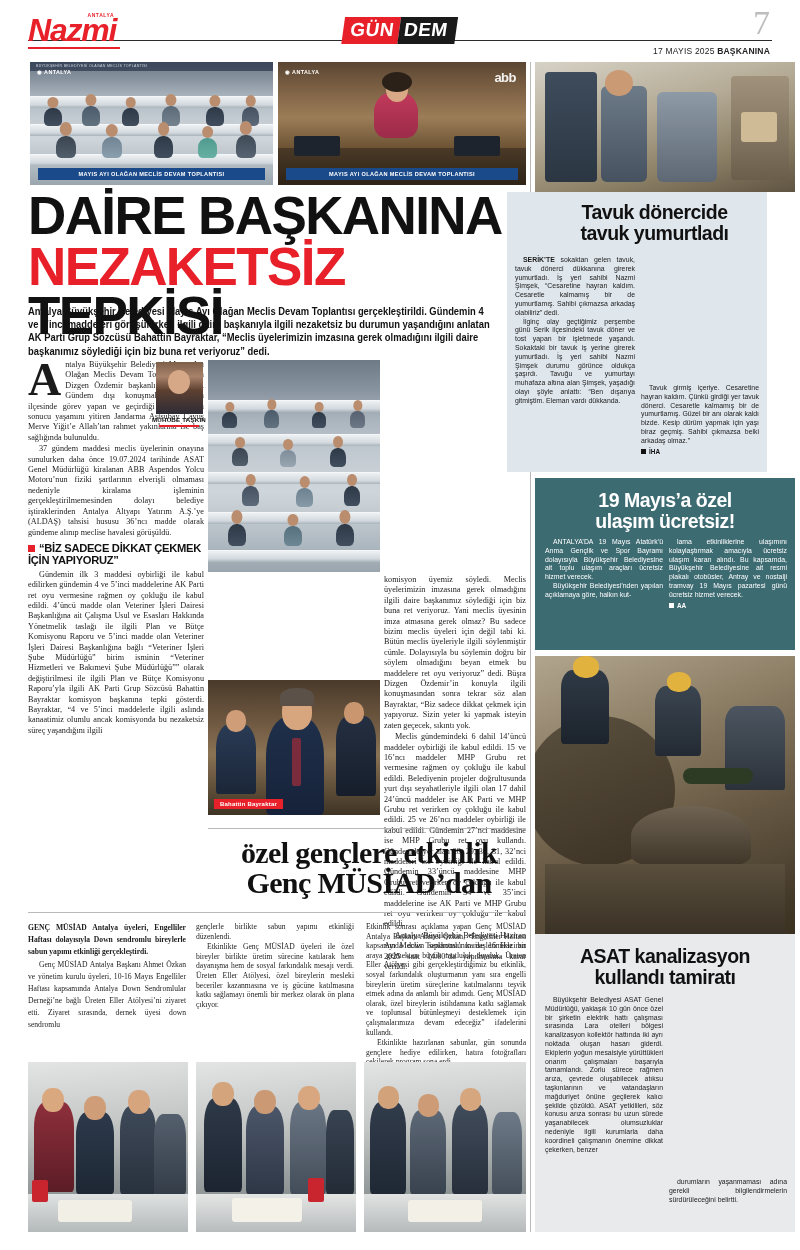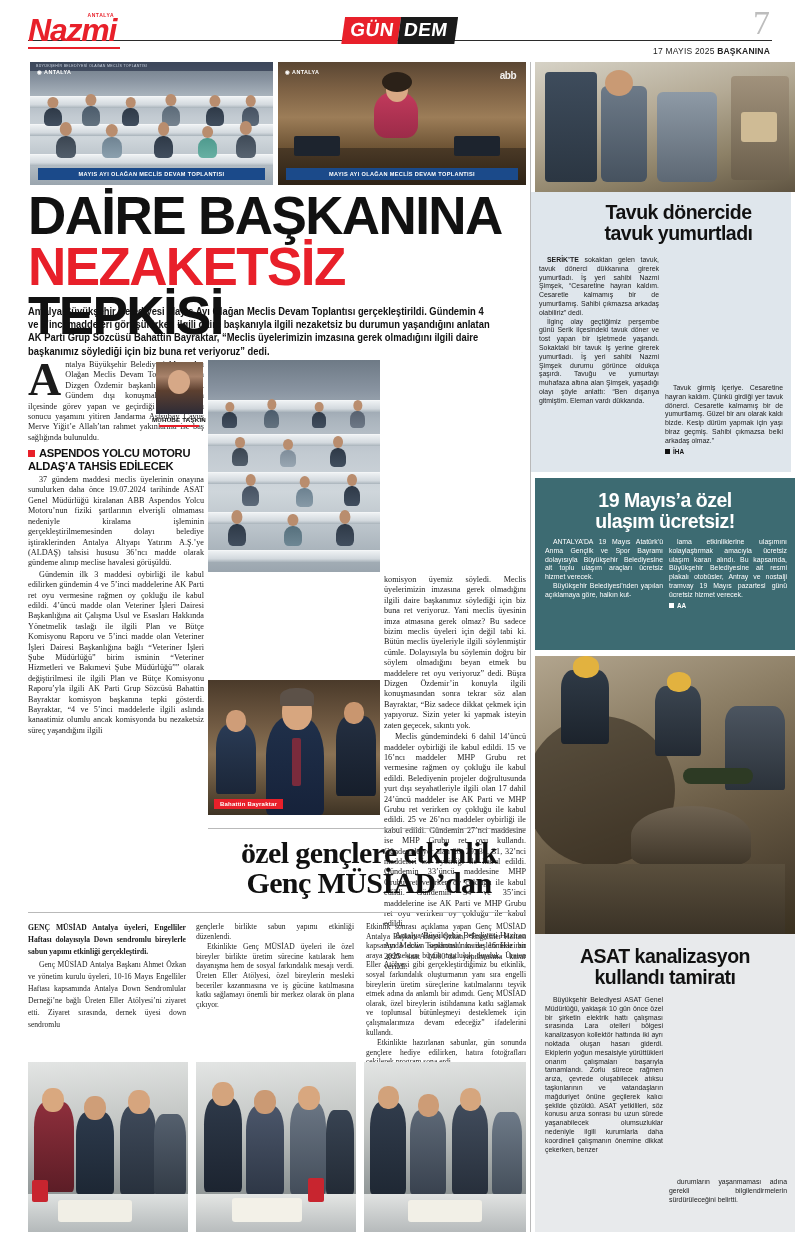--- a/index.html
+++ b/index.html
@@ -54,21 +54,21 @@
     font-family:"Liberation Sans", sans-serif; font-weight:bold;
     font-size:5.6px; letter-spacing:.35px; padding:3px 2px;
   }
   .geo-pin {
     position:absolute; left:7px; top:7px;
     font-family:"Liberation Sans", sans-serif; font-size:5.4px; color:#fff;
     font-weight:bold; letter-spacing:.4px; display:flex; align-items:center; gap:2px;
   }
   .abb-logo {
     position:absolute; right:10px; top:8px;
-    font-family:"Liberation Sans", sans-serif; font-size:10px; color:#fff;
+    font-family:"Liberation Sans", sans-serif; font-size:13px; color:#fff;
     font-weight:bold; letter-spacing:-.5px; opacity:.92;
   }
   .photo-top-strip{
     position:absolute; left:0; top:0; right:0; height:9px;
     background:rgba(20,30,55,.55);
     font-family:"Liberation Sans",sans-serif; font-size:3.6px; color:#cdd6e4;
     padding:2px 0 0 6px; letter-spacing:.3px;
   }
 
   
@@ -295,22 +295,22 @@
     <div class="hl1">DAİRE BAŞKANINA</div>
     <div class="hl2"><span class="hl-red">NEZAKETSİZ</span><span class="hl-blk"> TEPKİSİ</span></div>
   </div>
 
   <div class="deck">Antalya Büyükşehir Belediyesi Mayıs Ayı Olağan Meclis Devam Toplantısı gerçekleştirildi. Gündemin 4 ve 5’inci maddeleri görüşülürken ilgili daire başkanıyla ilgili nezaketsiz bu durumun yaşandığını anlatan AK Parti Grup Sözcüsü Bahattin Bayraktar, “Meclis üyelerimizin imzasına gerek olmadığını ilgili daire başkanımız söylediği için biz buna ret veriyoruz” dedi.</div>
 
   <div class="rule-vert" style="left:530px; top:62px; height:1170px;"></div>
 
   <div class="col" style="left:28px; top:360px; width:176px;">
     <p class="dropcap noind">Antalya Büyükşehir Belediyesi Mayıs Ayı Olağan Meclis Devam Toplantısı Büşra Dizgen Özdemir başkanlığında yapıldı. Gündem dışı konuşmalarda Alanya ilçesinde görev yapan ve geçirdiği trafik kazası sonucu yaşamını yitiren Jandarma Astsubay Çavuş Merve Yiğit’e Allah’tan rahmet yakınlarına ise baş sağlığında bulunuldu.</p>
-    <div class="sub-head"><span class="sq"></span><span>ASPENDOS YOLCU MOTORU ALDAŞ’A TAHSİS EDİLECEK</span></div>
     <p>37 gündem maddesi meclis üyelerinin onayına sunulurken daha önce 19.07.2024 tarihinde ASAT Genel Müdürlüğü kiralanan ABB Aspendos Yolcu Motoru’nun fiziki şartlarının elverişli olmaması nedeniyle kiralama işleminin gerçekleştirilmemesinden dolayı belediye iştiraklerinden Antalya Altyapı Yatırım A.Ş.’ye (ALDAŞ) tahsisi hususu 36’ncı madde olarak gündeme alınıp meclise havalesi görüşüldü.</p>
+    <div class="sub-head"><span class="sq"></span><span>“BİZ SADECE DİKKAT ÇEKMEK İÇİN YAPIYORUZ”</span></div>
     <p>Gündemin ilk 3 maddesi oybirliği ile kabul edilirken gündemin 4 ve 5’inci maddelerine AK Parti ret oyu vermesine rağmen oy çokluğu ile kabul edildi. 4’üncü madde olan Veteriner İşleri Dairesi Başkanlığına ait Çalışma Usul ve Esasları Hakkında Yönetmelik taslağı ile ilgili Plan ve Bütçe Komisyonu Raporu ve 5’inci madde olan Veteriner İşleri Dairesi Başkanlığına bağlı “Veteriner İşleri Şube Müdürlüğü” birim isminin “Veteriner Hizmetleri ve Bakımevi Şube Müdürlüğü”” olarak değiştirilmesi ile ilgili Plan ve Bütçe Komisyonu Raporu’yla ilgili AK Parti Grup Sözcüsü Bahattin Bayraktar komisyon başkanına tepki gösterdi. Bayraktar, “4 ve 5’inci maddelerle ilgili aslında kanaatimiz olumlu ancak komisyonda bu nezaketsiz süreç yaşandığını ilgili</p>
   </div>
 
   <div class="byline">
     <div class="by-photo"></div>
     <div class="by-name">MÜHÜBE TAŞKIN</div>
     <div class="by-rule"></div>
   </div>
 
   <div class="photo" style="left:208px; top:360px; width:172px; height:212px;">
@@ -418,21 +418,21 @@
       <div class="blob" style="left:46px;top:48px;width:36px;height:84px;border-radius:28% 28% 6% 6%;background:linear-gradient(180deg,#5d6876,#39424f);"></div>
       <div class="blob" style="left:54px;top:32px;width:21px;height:23px;border-radius:46%;background:#cd9c76;"></div>
       <div class="blob" style="left:88px;top:42px;width:36px;height:90px;border-radius:28% 28% 6% 6%;background:linear-gradient(180deg,#414c5c,#272f3b);"></div>
       <div class="blob" style="left:96px;top:26px;width:21px;height:23px;border-radius:46%;background:#d6a67e;"></div>
       <div class="blob" style="left:128px;top:50px;width:30px;height:82px;border-radius:28% 28% 6% 6%;background:linear-gradient(180deg,#6e7a88,#454f5b);"></div>
       <div class="blob" style="left:0;top:132px;width:162px;height:38px;border-radius:0;background:linear-gradient(180deg,#e1e3e2,#b6babb);"></div>
       <div class="blob" style="left:44px;top:138px;width:74px;height:22px;border-radius:3px;background:#f2f0e7;"></div>
     </div>
   </div>
 
-  <div class="rail-box lightblue" style="left:531px; top:192px; width:260px; height:280px;padding-left:35px;">
+  <div class="rail-box lightblue" style="left:507px; top:192px; width:260px; height:280px;padding-left:35px;">
     <div class="rail-hl" style="padding:10px 8px 0;">
       <div>Tavuk dönercide</div>
       <div>tavuk yumurtladı</div>
     </div>
 
     <div class="rail-col" style="position:absolute; left:8px; top:64px; width:120px;">
       <p class="noind"><b>SERİK’TE</b><span> sokaktan gelen tavuk, tavuk dönerci dükkanına girerek yumurtladı. İş yeri sahibi Nazmi Şimşek, “Cesaretine hayran kaldım. Cesaretle kalmamış bir de yumurtlamış. Sahibi çıkmazsa arkadaş olabiliriz” dedi.</span></p>
       <p>İlginç olay geçtiğimiz perşembe günü Serik ilçesindeki tavuk döner ve tost yapan bir işletmede yaşandı. Sokaktaki bir tavuk iş yerine girerek yumurtladı. İş yeri sahibi Nazmi Şimşek durumu görünce oldukça şaşırdı. Tavuğu ve yumurtayı muhafaza altına alan Şimşek, yaşadığı olayı şöyle anlattı: “Ben dışarıya gitmiştim. Eleman vardı dükkanda.</p>
     </div>
 

